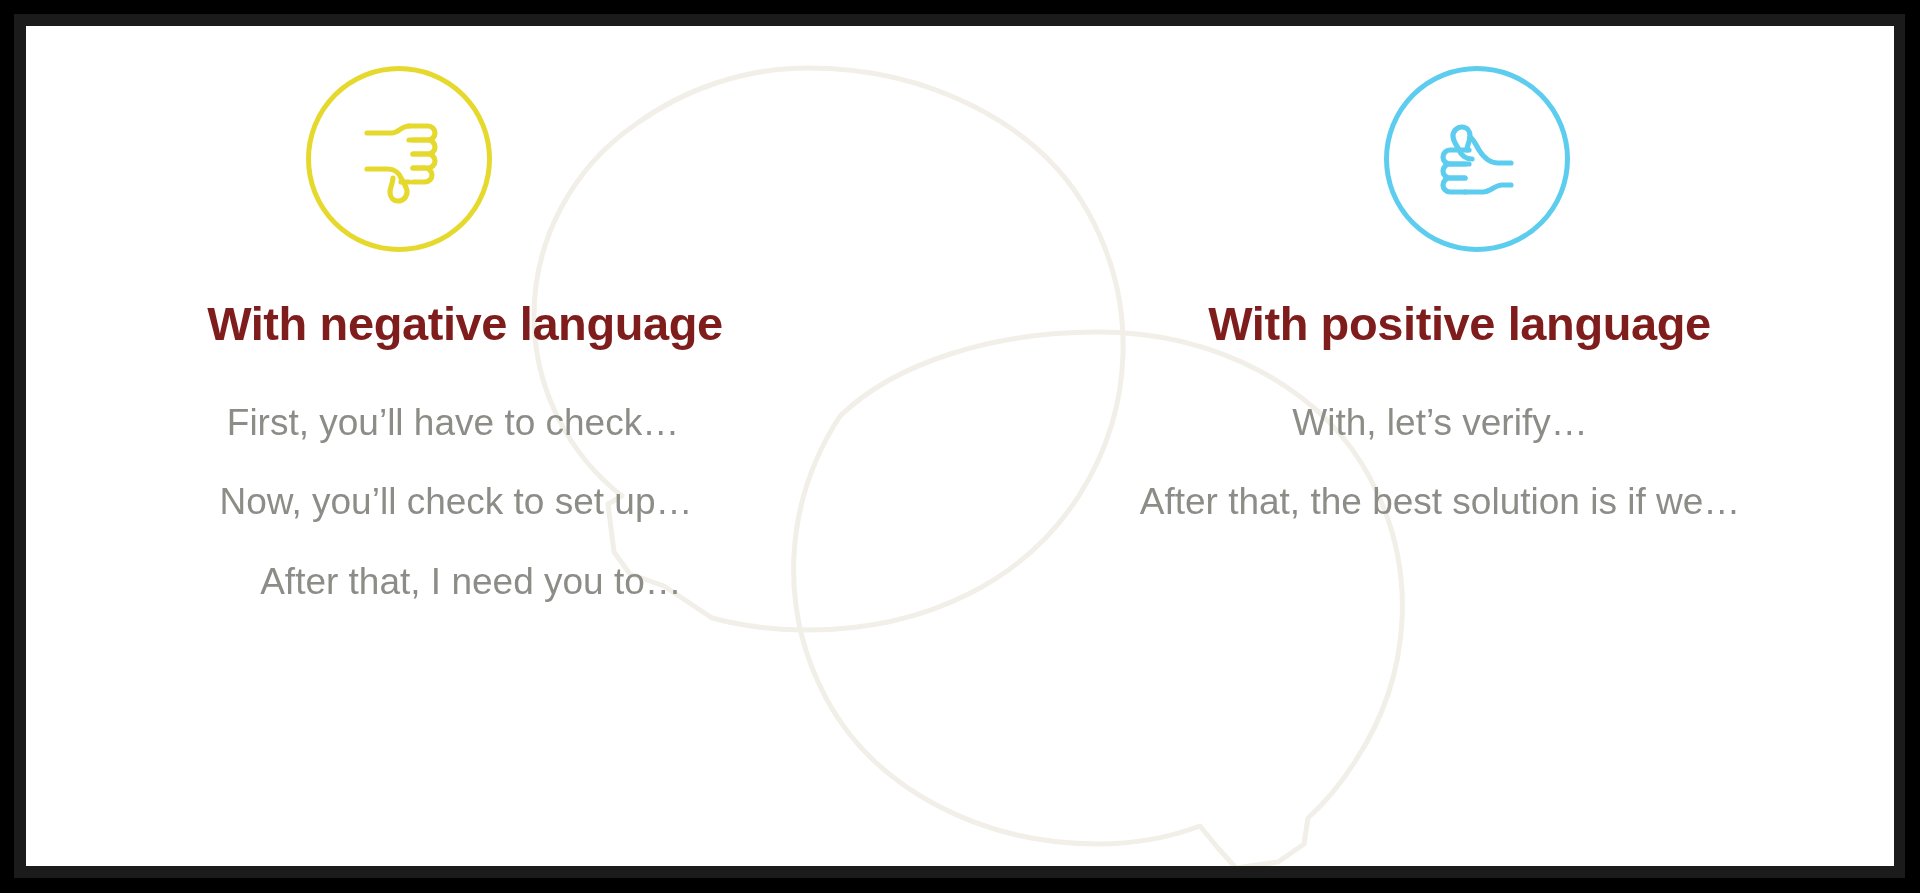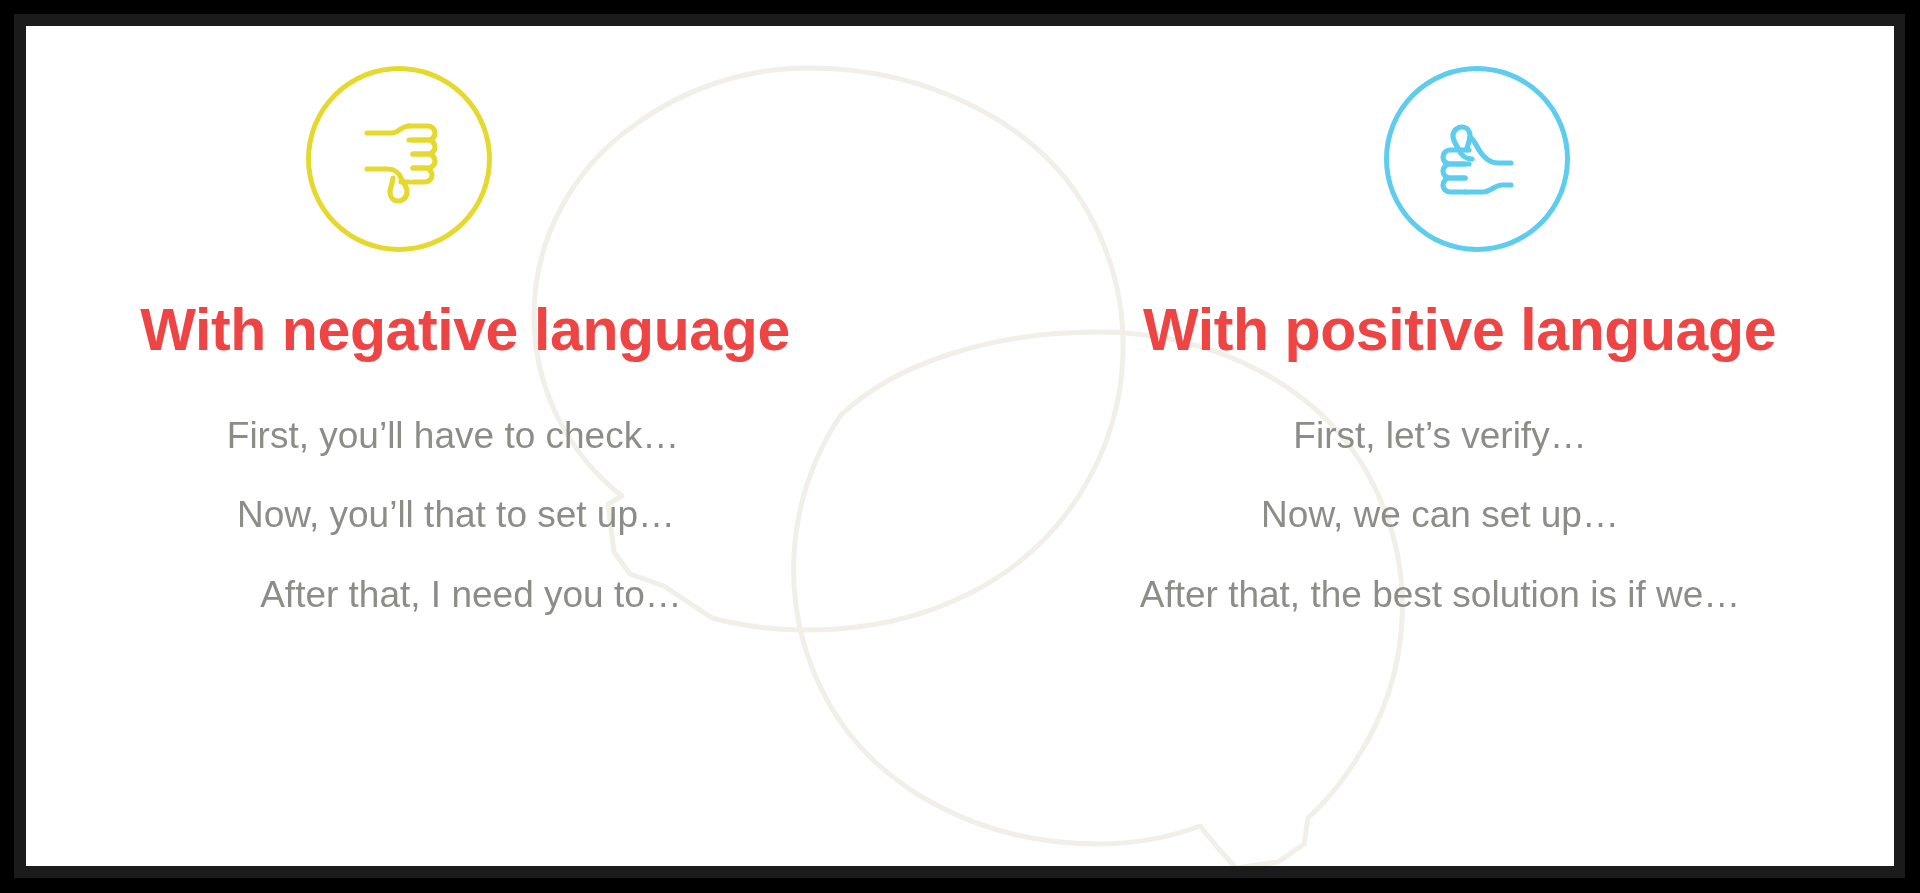--- a/index.html
+++ b/index.html
@@ -86,23 +86,23 @@
     justify-content: center;
     margin-bottom: 46px;
   }
   .icon-badge.negative { border: 5px solid #e6d92e; }
   .icon-badge.positive { border: 5px solid #5ccdee; }
   .icon-badge svg { display: block; }
 
   
   .col-heading {
     font-family: "Liberation Sans", sans-serif;
-    font-size: 59px;
+    font-size: 47px;
     font-weight: bold;
-    color: #ef4444;
+    color: #7f1d1d;
     letter-spacing: -0.4px;
     line-height: 1.1;
     margin: 0 0 52px 0;
     white-space: nowrap;
   }
 
   
   .phrases {
     display: flex;
     flex-direction: column;
@@ -194,21 +194,21 @@
                      c -5 0 -8 -4 -8 -9
                      c 0 -5 3 -9 3 -14"></path>
             <path d="M 62 75 h -8"></path>
           </svg>
         </div>
 
         <h2 class="col-heading">With negative language</h2>
 
         <div class="phrases">
           <div class="phrase phrase-0">First, you’ll have to check…</div>
-          <div class="phrase phrase-1">Now, you’ll that to set up…</div>
+          <div class="phrase phrase-1">Now, you’ll check to set up…</div>
           <div class="phrase phrase-2">After that, I need you to…</div>
         </div>
       </div>
 
       <div class="column col-positive">
 
         <div class="icon-badge positive">
           <svg width="104" height="104" viewBox="0 0 104 104" xmlns="http://www.w3.org/2000/svg" fill="none" stroke="#5ccdee" stroke-width="5.2" stroke-linecap="round" stroke-linejoin="round">
 
             <path d="M 42 43 c 0 -5 3 -9 3 -14
@@ -223,21 +223,20 @@
 
             <path d="M 45 30 c 4 3 6 8 9 13 c 5 8 11 13 19 13 h 13"></path>
 
             <path d="M 40 85 h 18 c 7 0 12 -7 19 -7 h 9"></path>
           </svg>
         </div>
 
         <h2 class="col-heading">With positive language</h2>
 
         <div class="phrases">
-          <div class="phrase phrase-0">First, let’s verify…</div>
-          <div class="phrase phrase-1">Now, we can set up…</div>
+          <div class="phrase phrase-0">With, let’s verify…</div>
           <div class="phrase phrase-2">After that, the best solution is if we…</div>
         </div>
       </div>
 
     </div>
   </div>
 </div>
 
 </body></html>

